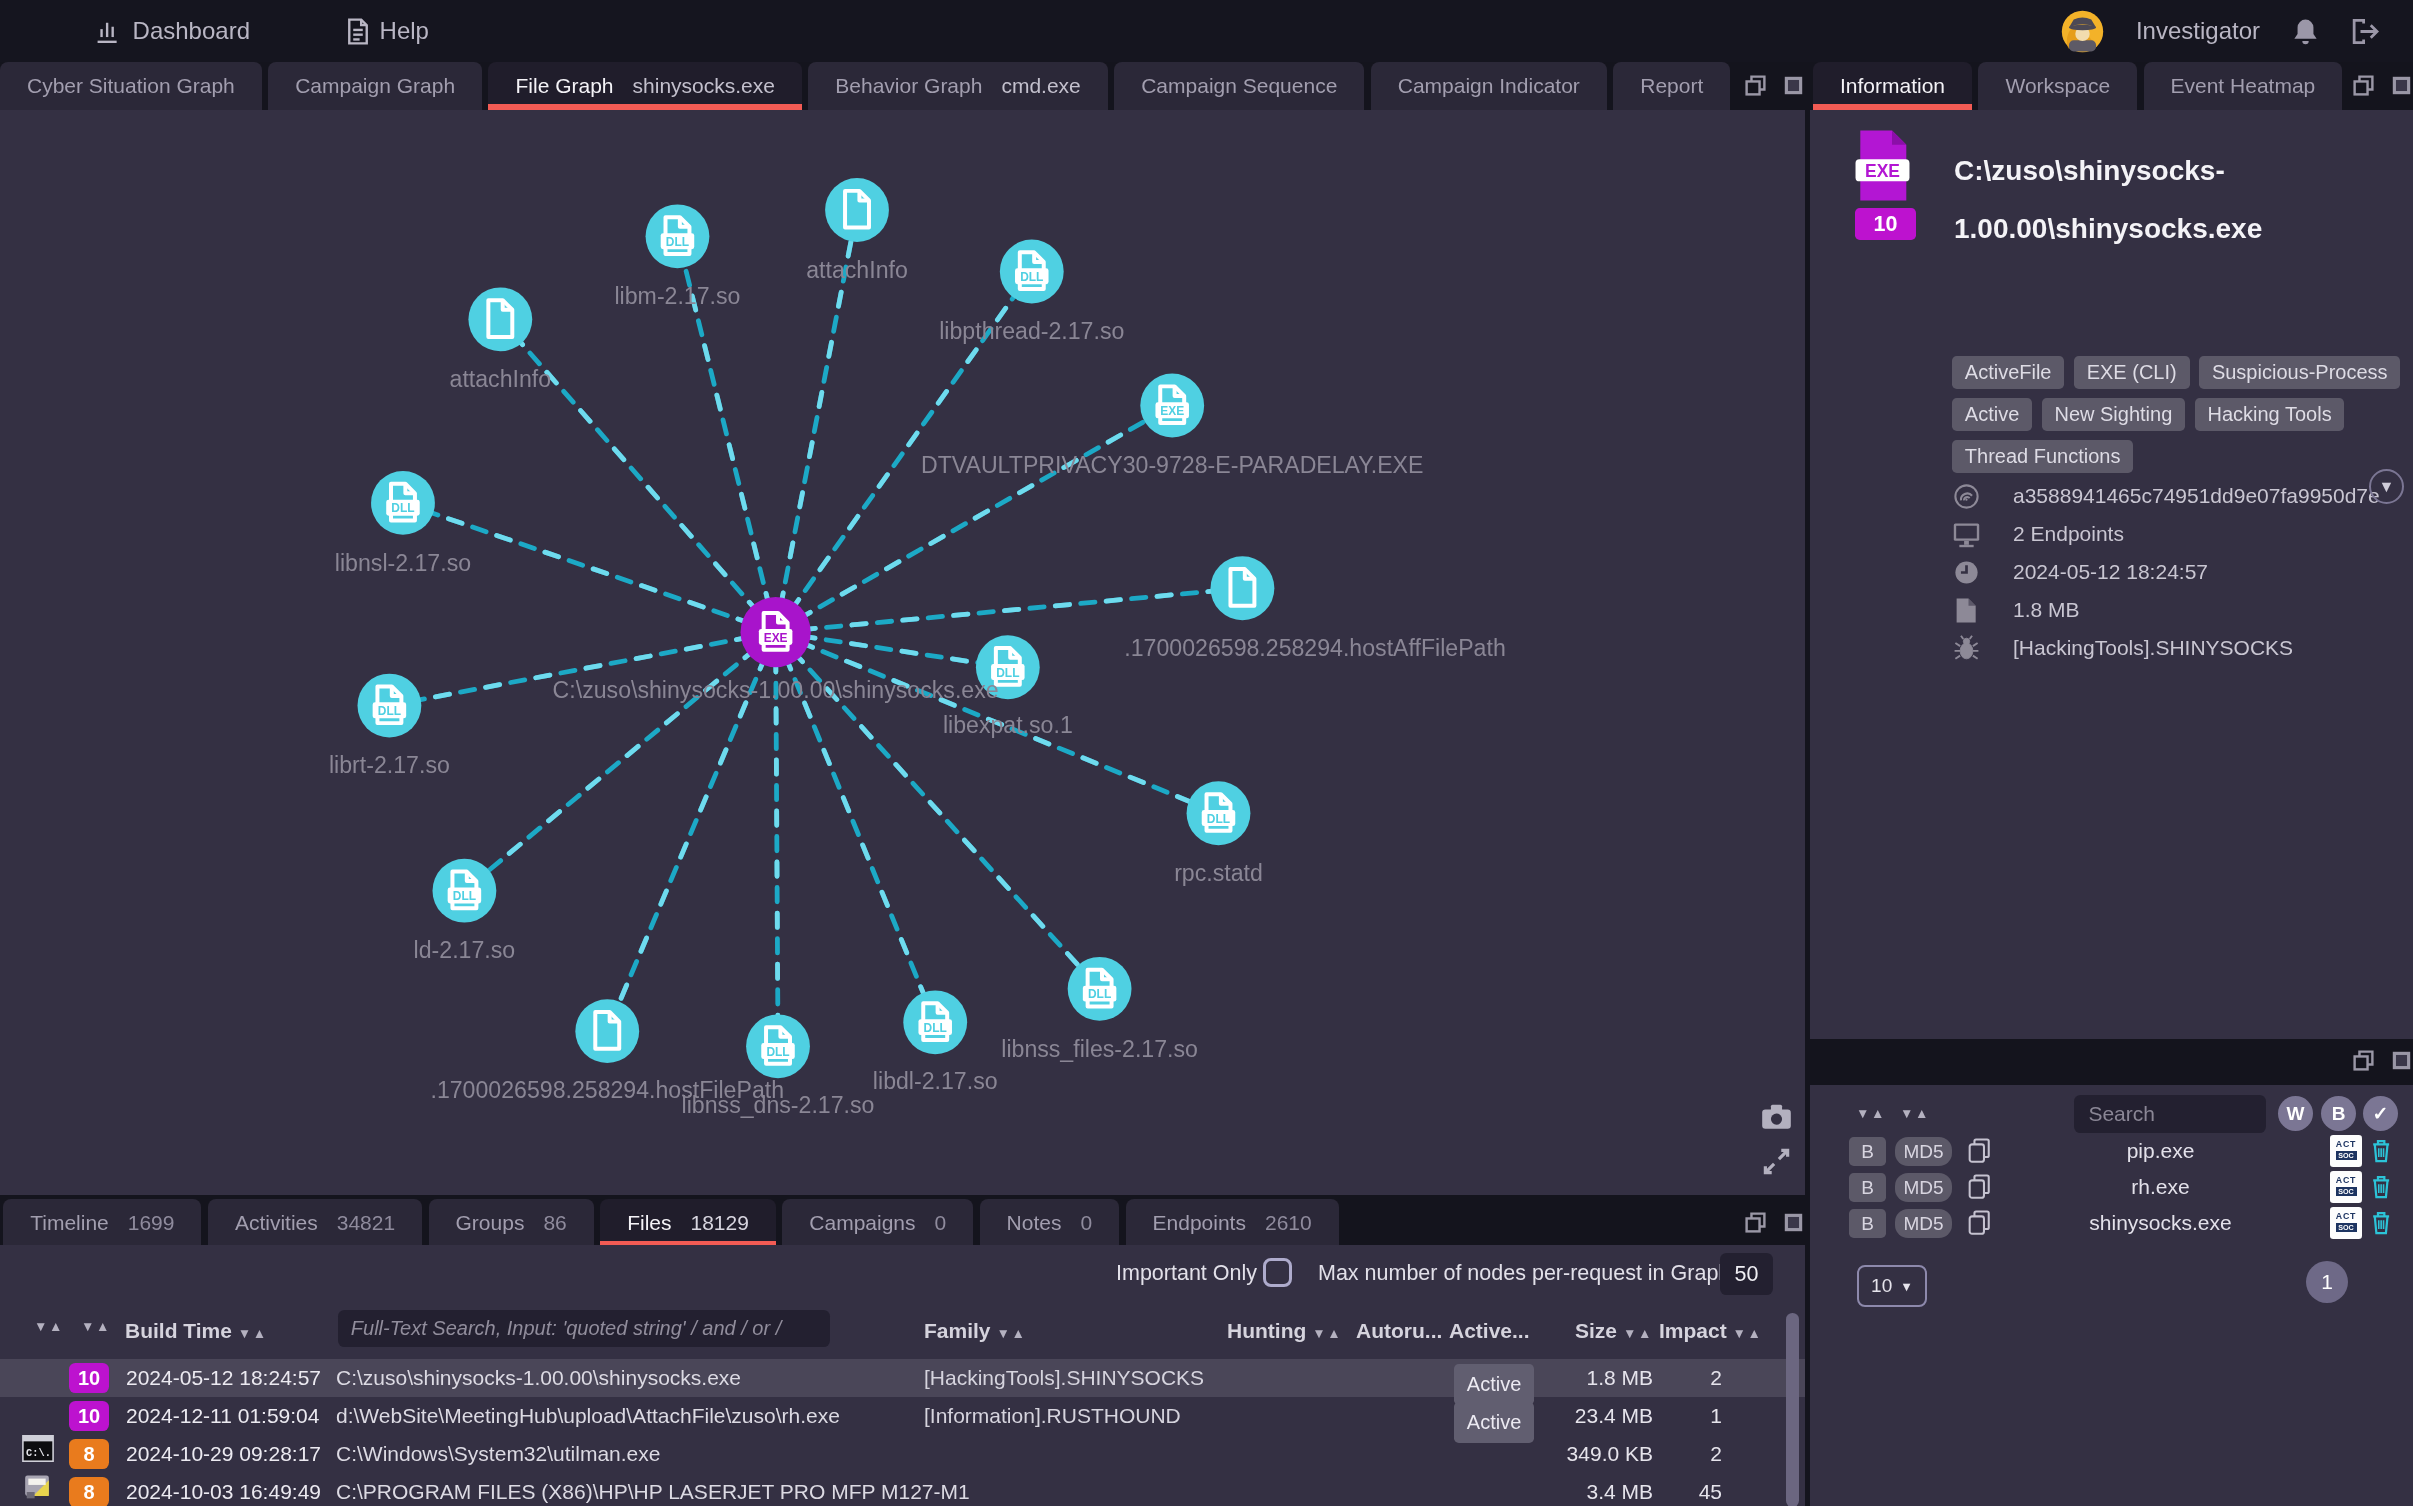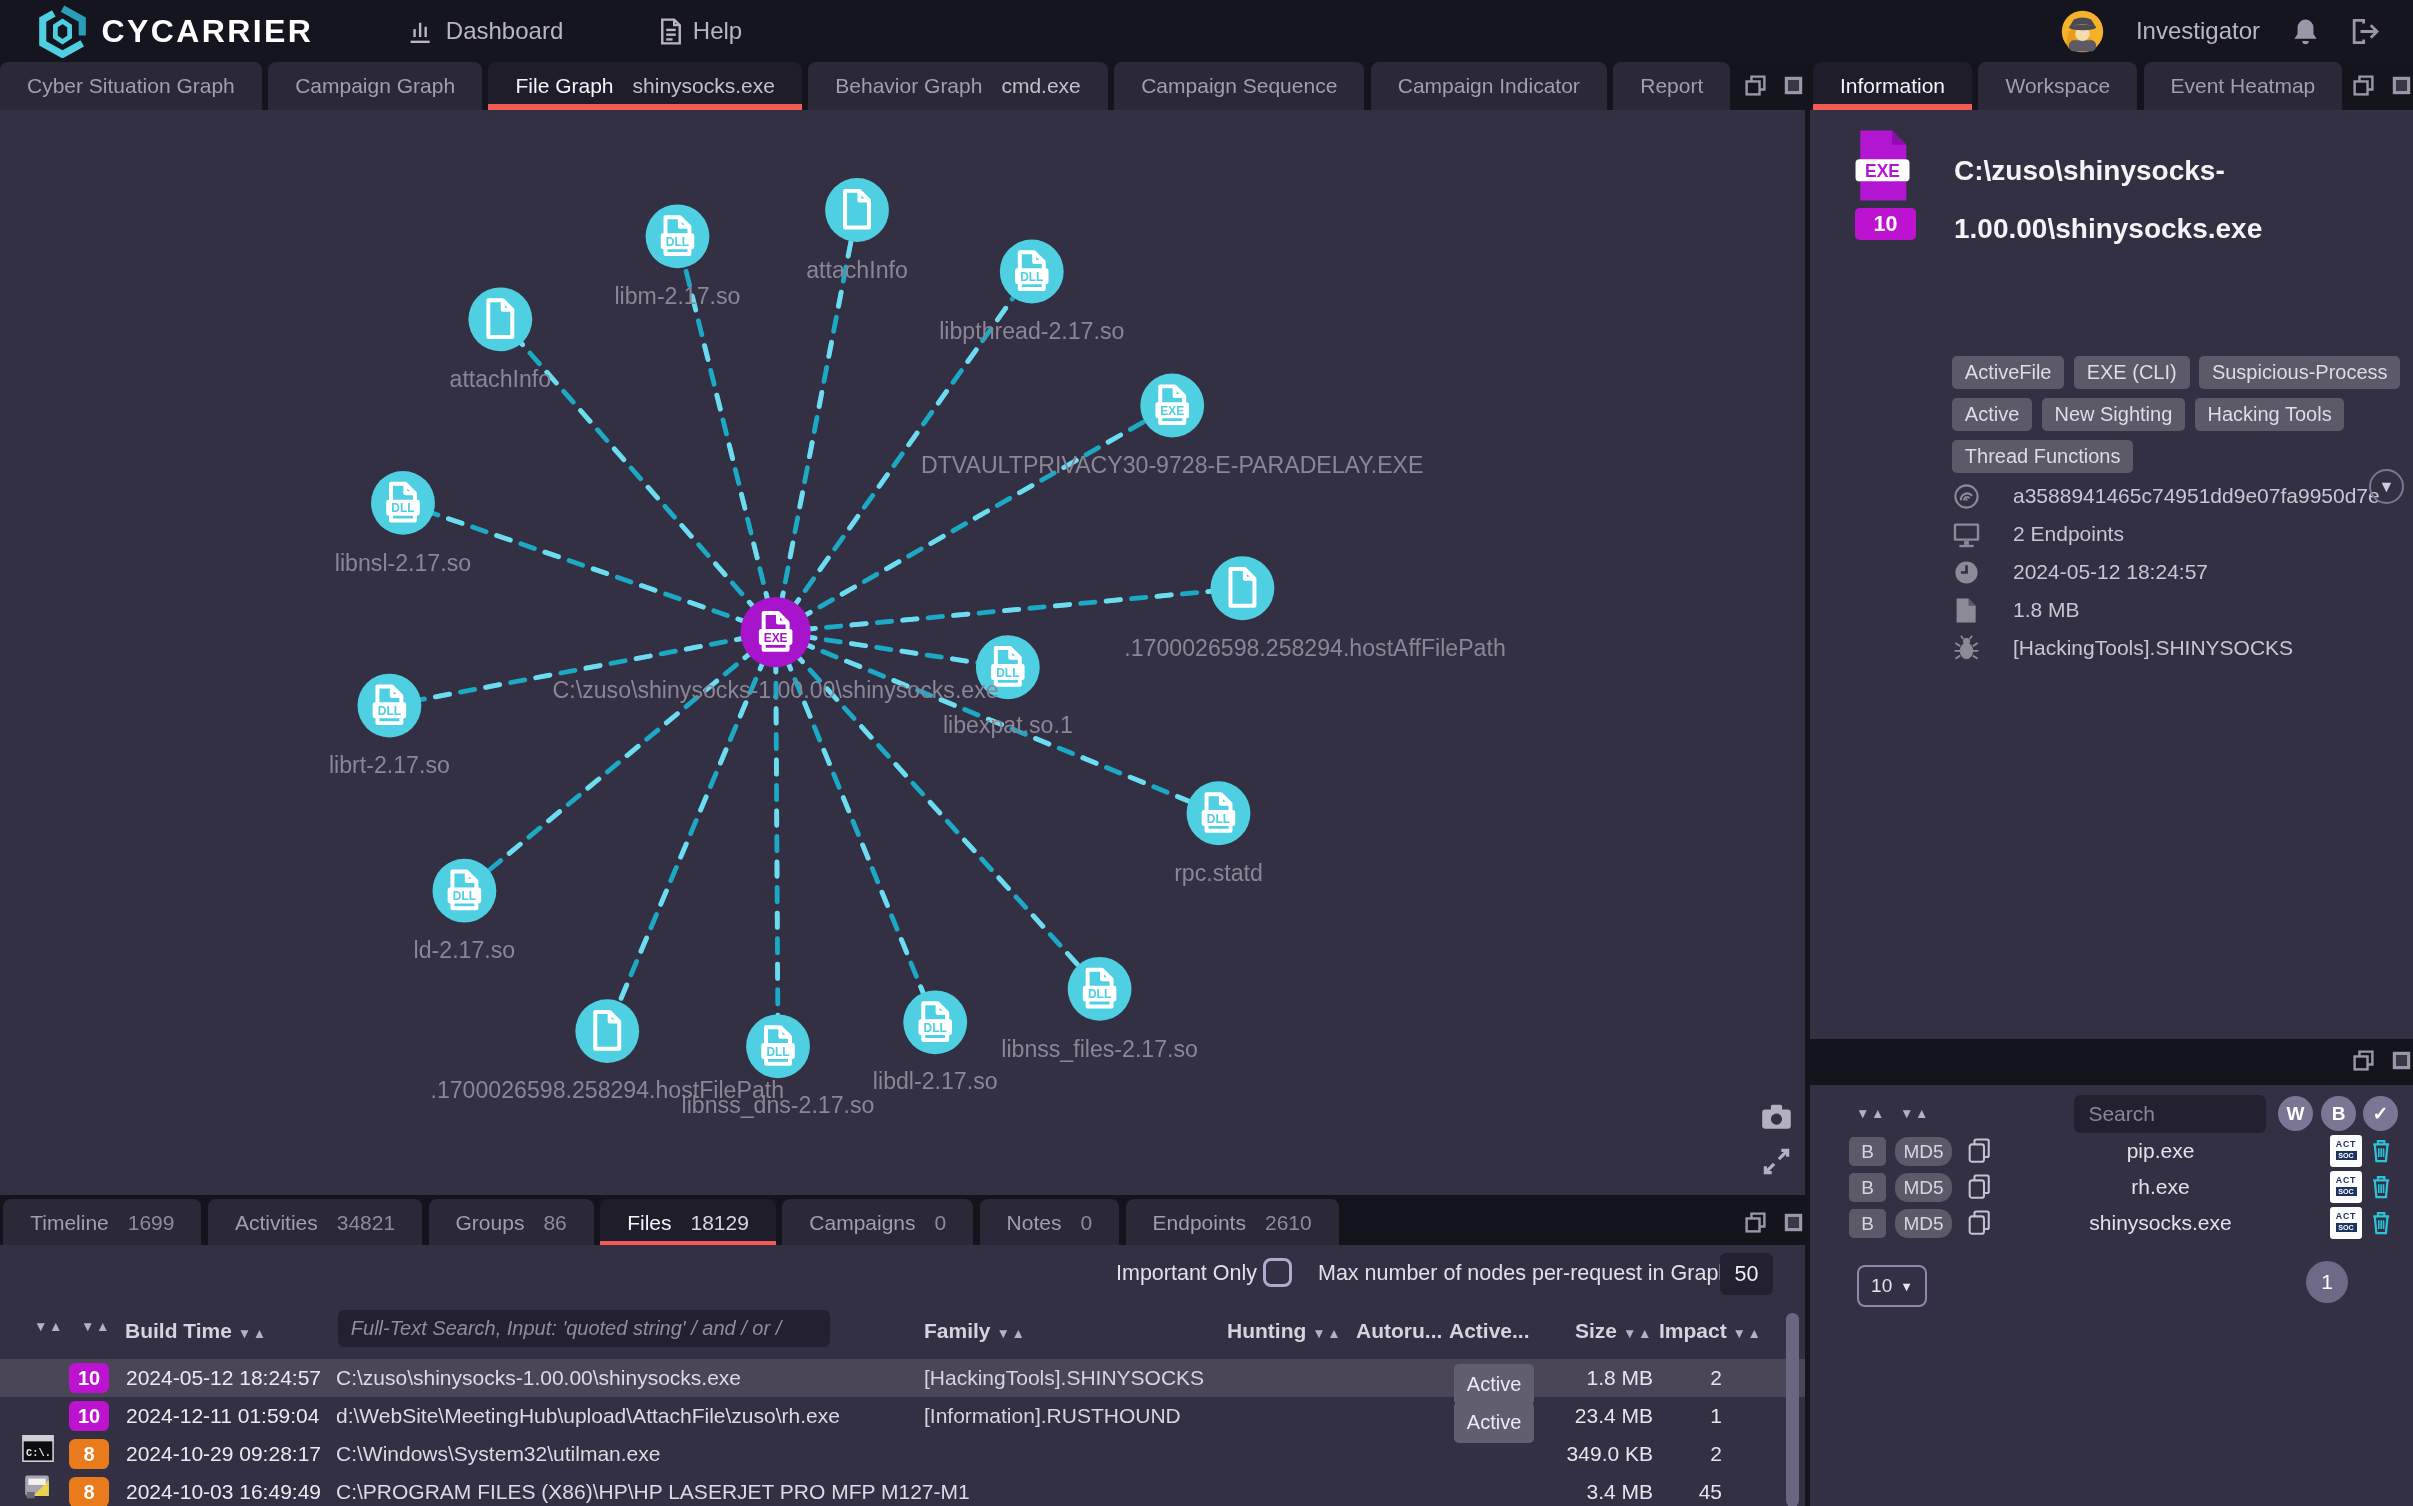--- a/index.html
+++ b/index.html
@@ -112,30 +112,20 @@
 
   .hdr-sort { font-weight:normal; }
   svg { display:block; }
 </style>
 </head>
 <body>
 
 <div id="app">
 
   <header id="topnav">
-    <div class="brand">
-      <span>
-        <svg width="49" height="53" viewBox="0 0 62 66">
-          <path d="M31 4 L56 18 V38" fill="none" stroke="#2a9db8" stroke-width="9"></path>
-          <path d="M56 48 L31 62 L6 48 V18 L20 10" fill="none" stroke="#4fd0e2" stroke-width="9"></path>
-          <path d="M22 26 L31 20 L40 26 V40 L31 46 L22 40 Z" fill="none" stroke="#4fd0e2" stroke-width="6"></path>
-        </svg>
-      </span>
-      <span class="brand-name">CYCARRIER</span>
-    </div>
     <div class="nav-item">
       <span>
         <svg width="27" height="27" viewBox="0 0 34 34" fill="none" stroke="#b9b6c4" stroke-width="3">
           <line x1="7" y1="24" x2="7" y2="14"></line>
             <line x1="14" y1="24" x2="14" y2="6"></line>
           <line x1="21" y1="24" x2="21" y2="11"></line>
             <line x1="2" y1="30" x2="26" y2="30"></line>
         </svg>
       </span>
       <span>Dashboard</span>

